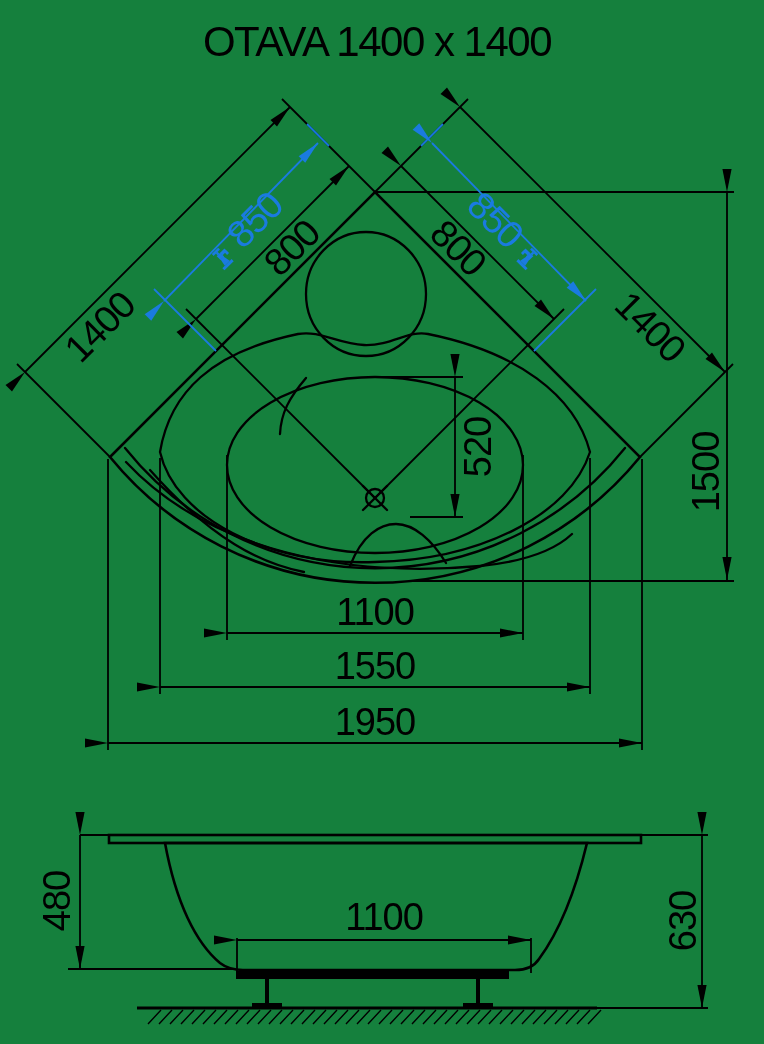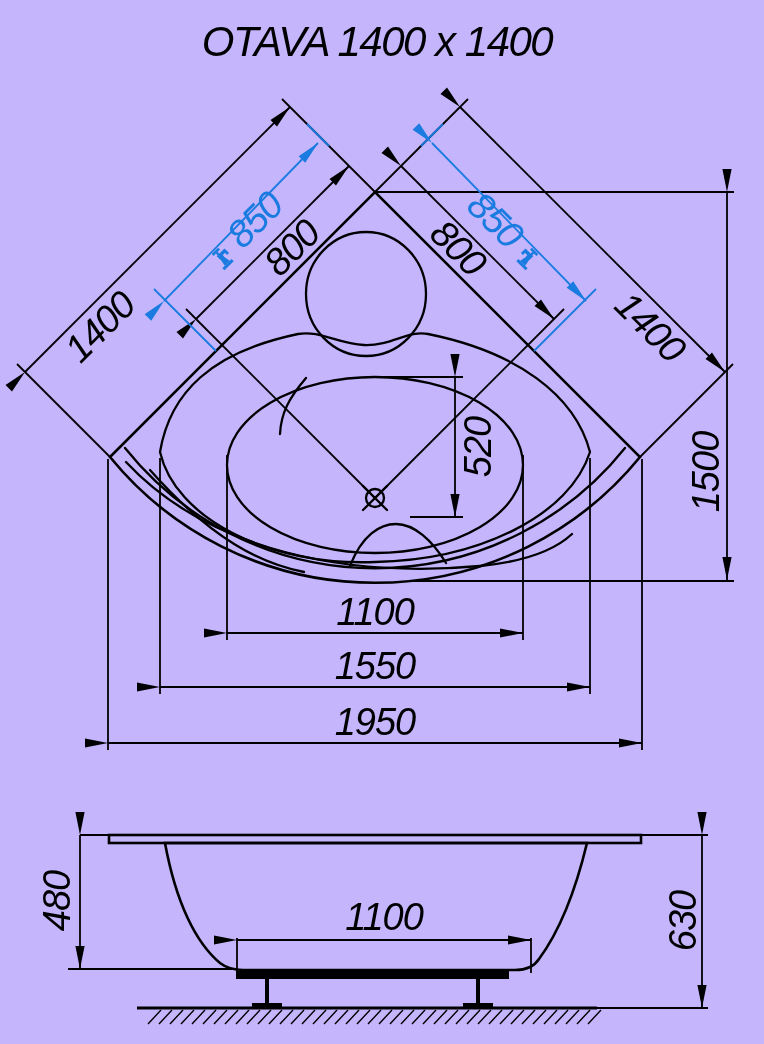--- a/index.html
+++ b/index.html
@@ -1,17 +1,17 @@
 <!DOCTYPE html>
 <html><head>
 <meta charset="utf-8">
 <style>
   html,body{margin:0;padding:0;background:#ffffff;}
-  .page{position:relative;width:764px;height:1044px;background:#c4b5fd;overflow:hidden;
-        font-family:"Liberation Sans", sans-serif;font-style:italic;}
+  .page{position:relative;width:764px;height:1044px;background:#15803d;overflow:hidden;
+        font-family:"Liberation Sans", sans-serif;}
   svg{display:block;}
   .title{font-size:42px;letter-spacing:-1.5px;fill:#000;}
   .dim{font-size:38px;letter-spacing:-1px;fill:#000;}
   .dimb{font-size:38px;letter-spacing:-1px;}
   .thick{stroke:#000;stroke-width:2.6;fill:none;stroke-linecap:round;}
   .mid{stroke:#000;stroke-width:2.3;fill:none;stroke-linecap:round;}
   .thin{stroke:#000;stroke-width:1.8;fill:none;stroke-linecap:butt;}
   .hatch{stroke:#000;stroke-width:1.4;fill:none;}
 </style>
 </head>

